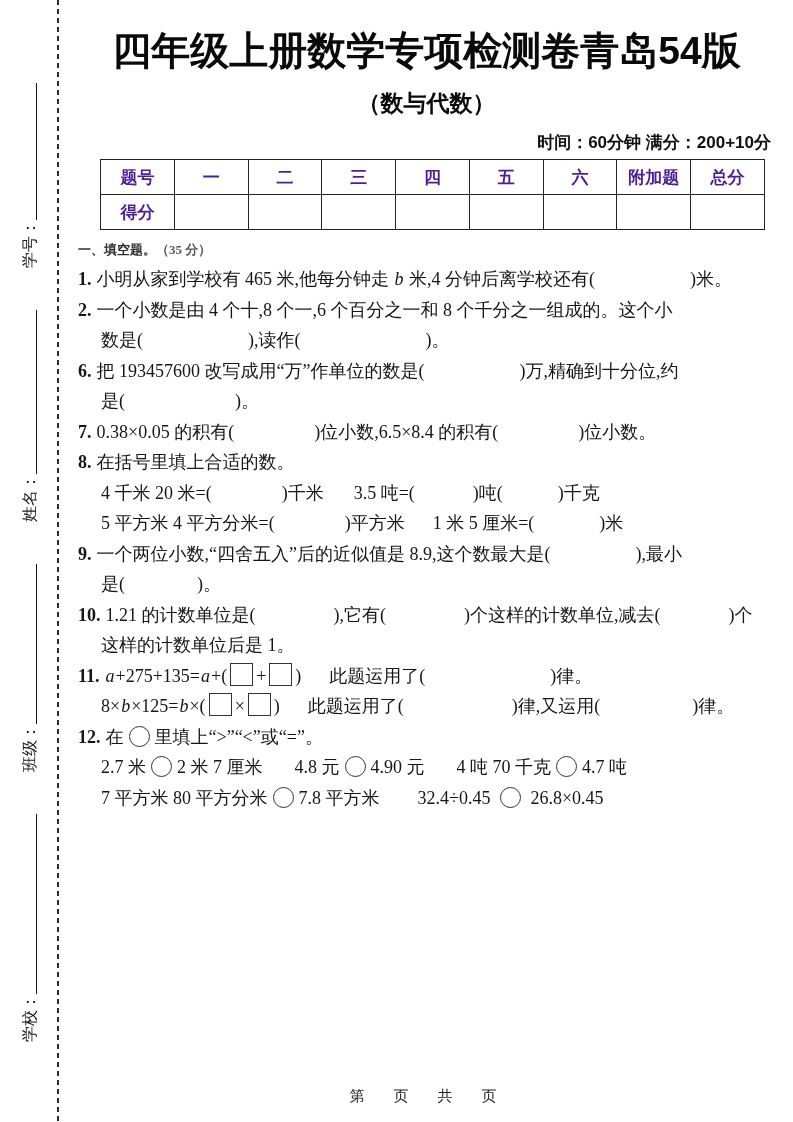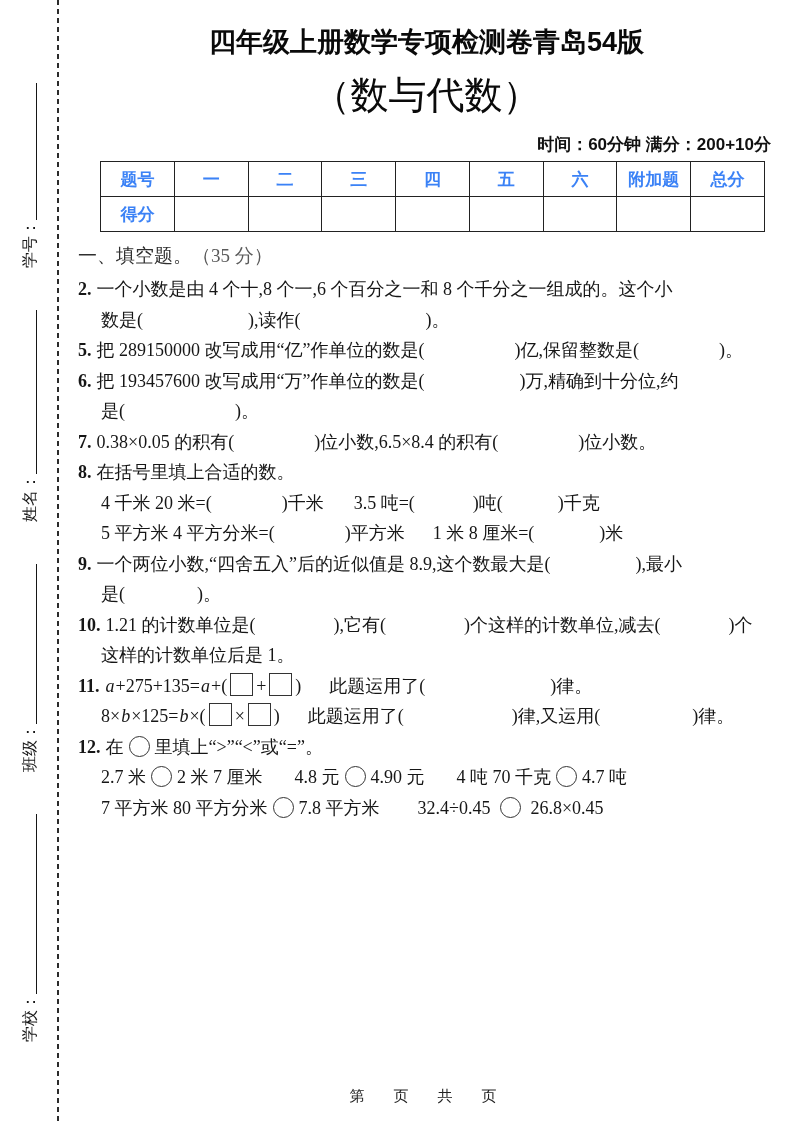--- a/index.html
+++ b/index.html
@@ -17,40 +17,40 @@
     position:absolute;left:15px;height:26px;display:flex;align-items:flex-end;
     transform:rotate(-90deg);transform-origin:top left;
     font-size:16px;white-space:nowrap;
   }
   .mlabel .mline{flex:1 1 auto;border-bottom:1.6px solid #161616;margin-bottom:4px;height:12px;}
   
   .content{position:absolute;left:78px;top:0;width:697px;}
   .title{
     margin:24px 0 0;text-align:center;white-space:nowrap;
     font-family:"Liberation Sans","DejaVu Sans",sans-serif;
-    font-size:27px;font-weight:900;letter-spacing:0;color:#0a0a0a;
+    font-size:39px;font-weight:900;letter-spacing:0;color:#0a0a0a;
   }
   .subtitle{
     margin:10px 0 0;text-align:center;
     font-family:"Liberation Sans","DejaVu Sans",sans-serif;
-    font-size:38px;font-weight:400;color:#0a0a0a;
+    font-size:23px;font-weight:700;color:#0a0a0a;
   }
   .info{
     margin:12px 4px 5px 0;text-align:right;
     font-family:"Liberation Sans","DejaVu Sans",sans-serif;
     font-size:17px;font-weight:600;color:#111;
   }
   .score-table{border-collapse:collapse;width:665px;margin-left:22px;table-layout:fixed;}
   .score-table td{
     border:1.6px solid #222;height:34px;text-align:center;vertical-align:middle;
     font-family:"Liberation Sans","DejaVu Sans",sans-serif;
-    font-size:17px;font-weight:600;padding:0 2px;color:#3b82f6;
+    font-size:17px;font-weight:600;padding:0 2px;color:#4c1d95;
   }
   
-  .section-heading{margin:11px 0 7px;font-size:19px;color:#2f2f2f;}
+  .section-heading{margin:11px 0 7px;font-size:13px;color:#2f2f2f;font-weight:bold;}
   .section-heading .pts{color:#5a5a5a;}
   .qline{font-size:18px;line-height:26px;margin:0 0 4.5px;white-space:nowrap;}
   .cont{padding-left:23px;}
   .qnum{font-weight:700;margin-right:5px;}
   .var{font-family:"Liberation Serif","DejaVu Serif",serif;font-style:italic;padding:0 1px;}
   .blank .bsp{display:inline-block;}
   .abox{display:inline-block;width:21px;height:21px;border:1.4px solid #333;vertical-align:-4px;margin:0 3px;background:#fff;}
   .acircle{display:inline-block;width:19px;height:19px;border:1.6px solid #333;border-radius:50%;vertical-align:-4px;margin:0 5px;background:#fff;}
   .hgap{display:inline-block;}
   .frac{display:inline-block;text-align:center;vertical-align:-12px;font-size:15px;line-height:1.1;margin:0 2px;}
@@ -114,29 +114,29 @@
           <td></td>
           <td></td>
           <td></td>
         </tr>
     </tbody>
   </table>
 
   <div class="section-heading"><span>一、填空题。</span><span class="pts">（35 分）</span></div>
 
   <div id="questions">
+      <div class="qline"><span class="qnum">1.</span><span>小明从家到学校有 465 米,他每分钟走 </span><span class="var">b</span><span> 米,4 分钟后离学校还有</span><span class="blank">(<span class="bsp" style="width: 95px;"></span>)</span><span>米。</span></div>
       <div class="qline"><span class="qnum">2.</span><span>一个小数是由 4 个十,8 个一,6 个百分之一和 8 个千分之一组成的。这个小</span></div>
       <div class="qline cont"><span>数是</span><span class="blank">(<span class="bsp" style="width: 105px;"></span>)</span><span>,读作</span><span class="blank">(<span class="bsp" style="width: 125px;"></span>)</span><span>。</span></div>
-      <div class="qline"><span class="qnum">5.</span><span>把 289150000 改写成用“亿”作单位的数是</span><span class="blank">(<span class="bsp" style="width: 90px;"></span>)</span><span>亿,保留整数是</span><span class="blank">(<span class="bsp" style="width: 80px;"></span>)</span><span>。</span></div>
       <div class="qline"><span class="qnum">6.</span><span>把 193457600 改写成用“万”作单位的数是</span><span class="blank">(<span class="bsp" style="width: 95px;"></span>)</span><span>万,精确到十分位,约</span></div>
       <div class="qline cont"><span>是</span><span class="blank">(<span class="bsp" style="width: 110px;"></span>)</span><span>。</span></div>
       <div class="qline"><span class="qnum">7.</span><span>0.38×0.05 的积有</span><span class="blank">(<span class="bsp" style="width: 80px;"></span>)</span><span>位小数,6.5×8.4 的积有</span><span class="blank">(<span class="bsp" style="width: 80px;"></span>)</span><span>位小数。</span></div>
       <div class="qline"><span class="qnum">8.</span><span>在括号里填上合适的数。</span></div>
       <div class="qline cont"><span>4 千米 20 米=</span><span class="blank">(<span class="bsp" style="width: 70px;"></span>)</span><span>千米</span><span class="hgap" style="width: 30px;"></span><span>3.5 吨=</span><span class="blank">(<span class="bsp" style="width: 58px;"></span>)</span><span>吨</span><span class="blank">(<span class="bsp" style="width: 55px;"></span>)</span><span>千克</span></div>
-      <div class="qline cont"><span>5 平方米 4 平方分米=</span><span class="blank">(<span class="bsp" style="width: 70px;"></span>)</span><span>平方米</span><span class="hgap" style="width: 28px;"></span><span>1 米 8 厘米=</span><span class="blank">(<span class="bsp" style="width: 65px;"></span>)</span><span>米</span></div>
+      <div class="qline cont"><span>5 平方米 4 平方分米=</span><span class="blank">(<span class="bsp" style="width: 70px;"></span>)</span><span>平方米</span><span class="hgap" style="width: 28px;"></span><span>1 米 5 厘米=</span><span class="blank">(<span class="bsp" style="width: 65px;"></span>)</span><span>米</span></div>
       <div class="qline"><span class="qnum">9.</span><span>一个两位小数,“四舍五入”后的近似值是 8.9,这个数最大是</span><span class="blank">(<span class="bsp" style="width: 85px;"></span>)</span><span>,最小</span></div>
       <div class="qline cont"><span>是</span><span class="blank">(<span class="bsp" style="width: 72px;"></span>)</span><span>。</span></div>
       <div class="qline"><span class="qnum">10.</span><span>1.21 的计数单位是</span><span class="blank">(<span class="bsp" style="width: 78px;"></span>)</span><span>,它有</span><span class="blank">(<span class="bsp" style="width: 78px;"></span>)</span><span>个这样的计数单位,减去</span><span class="blank">(<span class="bsp" style="width: 68px;"></span>)</span><span>个</span></div>
       <div class="qline cont"><span>这样的计数单位后是 1。</span></div>
       <div class="qline"><span class="qnum">11.</span><span class="var">a</span><span>+275+135=</span><span class="var">a</span><span>+(</span><span class="abox"></span><span>+</span><span class="abox"></span><span>)</span><span class="hgap" style="width: 28px;"></span><span>此题运用了</span><span class="blank">(<span class="bsp" style="width: 125px;"></span>)</span><span>律。</span></div>
       <div class="qline cont"><span>8×</span><span class="var">b</span><span>×125=</span><span class="var">b</span><span>×(</span><span class="abox"></span><span>×</span><span class="abox"></span><span>)</span><span class="hgap" style="width: 28px;"></span><span>此题运用了</span><span class="blank">(<span class="bsp" style="width: 108px;"></span>)</span><span>律,又运用</span><span class="blank">(<span class="bsp" style="width: 92px;"></span>)</span><span>律。</span></div>
       <div class="qline"><span class="qnum">12.</span><span>在</span><span class="acircle"></span><span>里填上“&gt;”“&lt;”或“=”。</span></div>
       <div class="qline cont"><span>2.7 米</span><span class="acircle"></span><span>2 米 7 厘米</span><span class="hgap" style="width: 32px;"></span><span>4.8 元</span><span class="acircle"></span><span>4.90 元</span><span class="hgap" style="width: 32px;"></span><span>4 吨 70 千克</span><span class="acircle"></span><span>4.7 吨</span></div>
       <div class="qline cont"><span>7 平方米 80 平方分米</span><span class="acircle"></span><span>7.8 平方米</span><span class="hgap" style="width: 38px;"></span><span>32.4÷0.45 </span><span class="acircle"></span><span> 26.8×0.45</span></div>
     </div>

